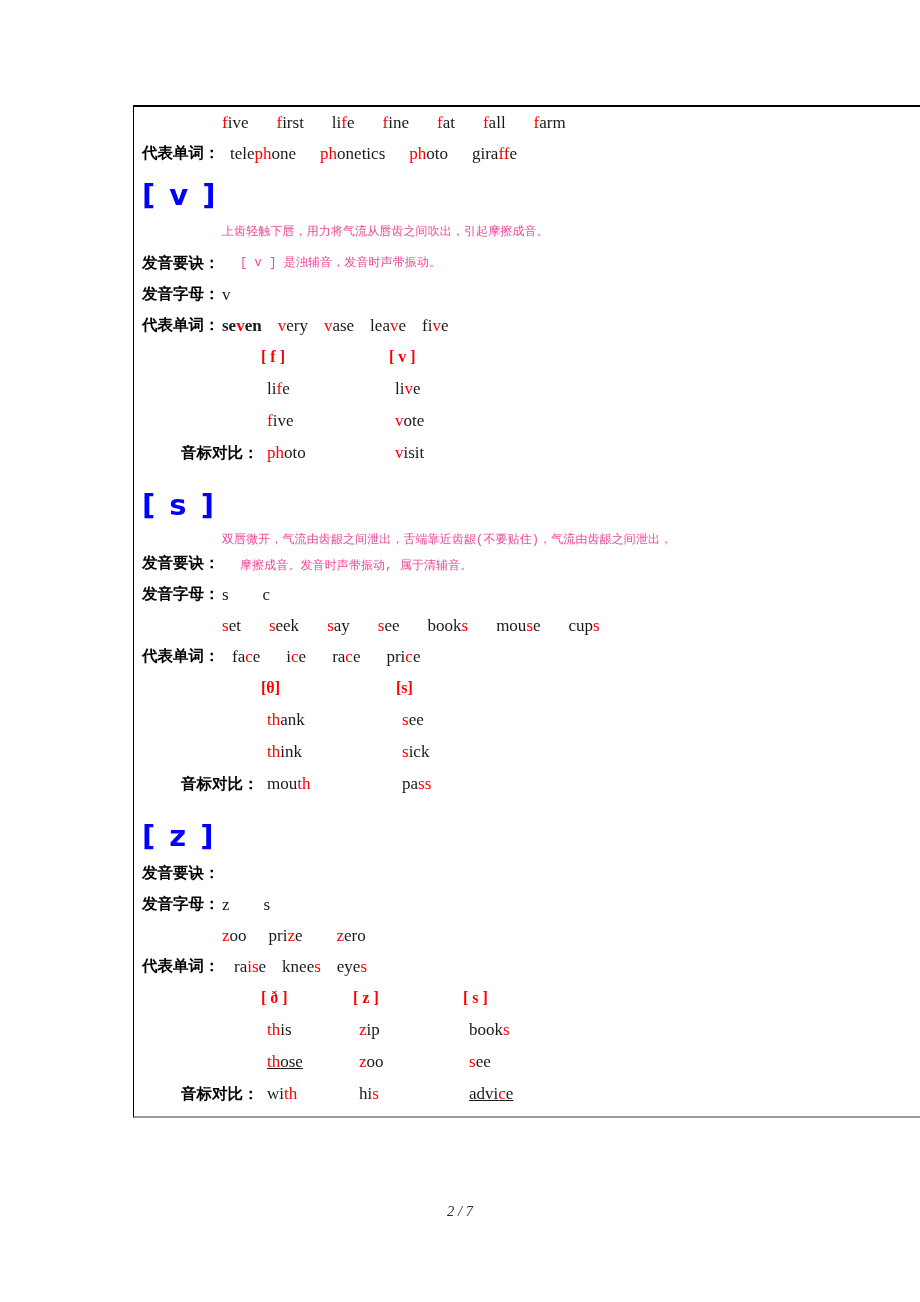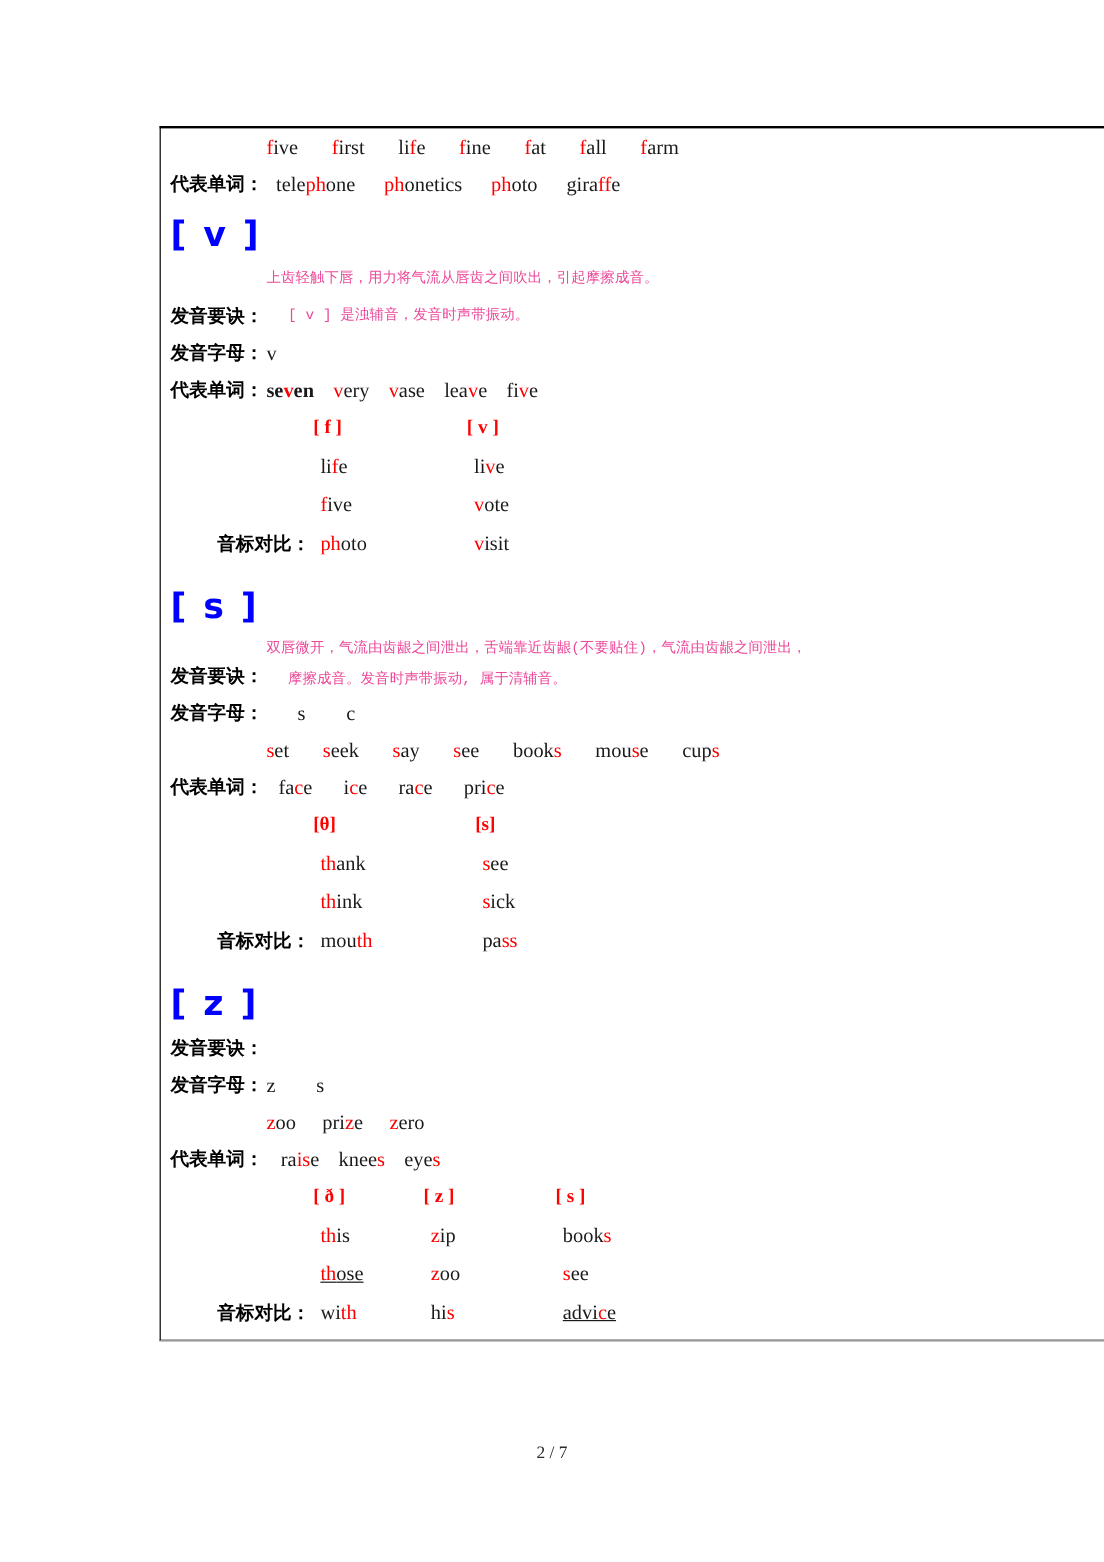--- a/index.html
+++ b/index.html
@@ -119,20 +119,21 @@
 
   #footer {
     position: absolute;
     left: 0;
     top: 1203px;
     width: 920px;
     text-align: center;
     font-family: "Liberation Serif", "DejaVu Serif", serif;
     font-size: 14.5px;
     color: #2b2b2b;
+    font-style: italic;
   }
 </style>
 </head>
 <body>
 
 <div id="page">
 
   <div id="doc-table">
 
     <div class="row">
@@ -190,21 +191,21 @@
     <div class="row">
       <div class="label">发音要诀：</div>
       <div class="content">
         <div class="cn tight" style="white-space:nowrap;">双唇微开，气流由齿龈之间泄出，舌端靠近齿龈(不要贴住)，气流由齿龈之间泄出，</div>
         <div class="cn tight" style="padding-left:18px;white-space:nowrap;">摩擦成音。发音时声带振动, 属于清辅音。</div>
       </div>
     </div>
 
     <div class="row">
       <div class="label">发音字母：</div>
-      <div class="content words" style="white-space:pre;margin-left:26px;">s        c</div>
+      <div class="content words" style="white-space:pre;">s        c</div>
     </div>
 
     <div class="row">
       <div class="label">代表单词：</div>
       <div class="content">
         <div class="words"><span class="w"><span class="r">s</span><span>et</span></span><span class="w" style="margin-left: 28px;"><span class="r">s</span><span>eek</span></span><span class="w" style="margin-left: 28px;"><span class="r">s</span><span>ay</span></span><span class="w" style="margin-left: 28px;"><span class="r">s</span><span>ee</span></span><span class="w" style="margin-left: 28px;"><span>book</span><span class="r">s</span></span><span class="w" style="margin-left: 28px;"><span>mou</span><span class="r">s</span><span>e</span></span><span class="w" style="margin-left: 28px;"><span>cup</span><span class="r">s</span></span></div>
         <div class="words" style="padding-left: 10px;"><span class="w"><span>fa</span><span class="r">c</span><span>e</span></span><span class="w" style="margin-left: 26px;"><span>i</span><span class="r">c</span><span>e</span></span><span class="w" style="margin-left: 26px;"><span>ra</span><span class="r">c</span><span>e</span></span><span class="w" style="margin-left: 26px;"><span>pri</span><span class="r">c</span><span>e</span></span></div>
       </div>
     </div>
 
@@ -235,21 +236,21 @@
     </div>
 
     <div class="row">
       <div class="label">发音字母：</div>
       <div class="content words" style="white-space:pre;">z        s</div>
     </div>
 
     <div class="row">
       <div class="label">代表单词：</div>
       <div class="content">
-        <div class="words"><span class="w"><span class="r">z</span><span>oo</span></span><span class="w" style="margin-left: 22px;"><span>pri</span><span class="r">z</span><span>e</span></span><span class="w" style="margin-left: 22px;"><span class="r">z</span><span>ero</span></span></div>
+        <div class="words"><span class="w"><span class="r">z</span><span>oo</span></span><span class="w" style="margin-left: 22px;"><span>pri</span><span class="r">z</span><span>e</span></span><span class="w" style="margin-left: 34px;"><span class="r">z</span><span>ero</span></span></div>
         <div class="words" style="padding-left: 12px;"><span class="w"><span>ra</span><span class="r">is</span><span>e</span></span><span class="w" style="margin-left: 16px;"><span>knee</span><span class="r">s</span></span><span class="w" style="margin-left: 16px;"><span>eye</span><span class="r">s</span></span></div>
       </div>
     </div>
 
     <div class="row cmp-row">
       <div class="label">音标对比：</div>
       <div class="cmp-cols">
           <div class="cmp-col" style="width: 92px;">
             <div class="cmp-head">[ ð ]</div>
             <div class="cmp-word" style="padding-left: 6px;"><span class="w"><span class="r">th</span><span>is</span></span></div>

